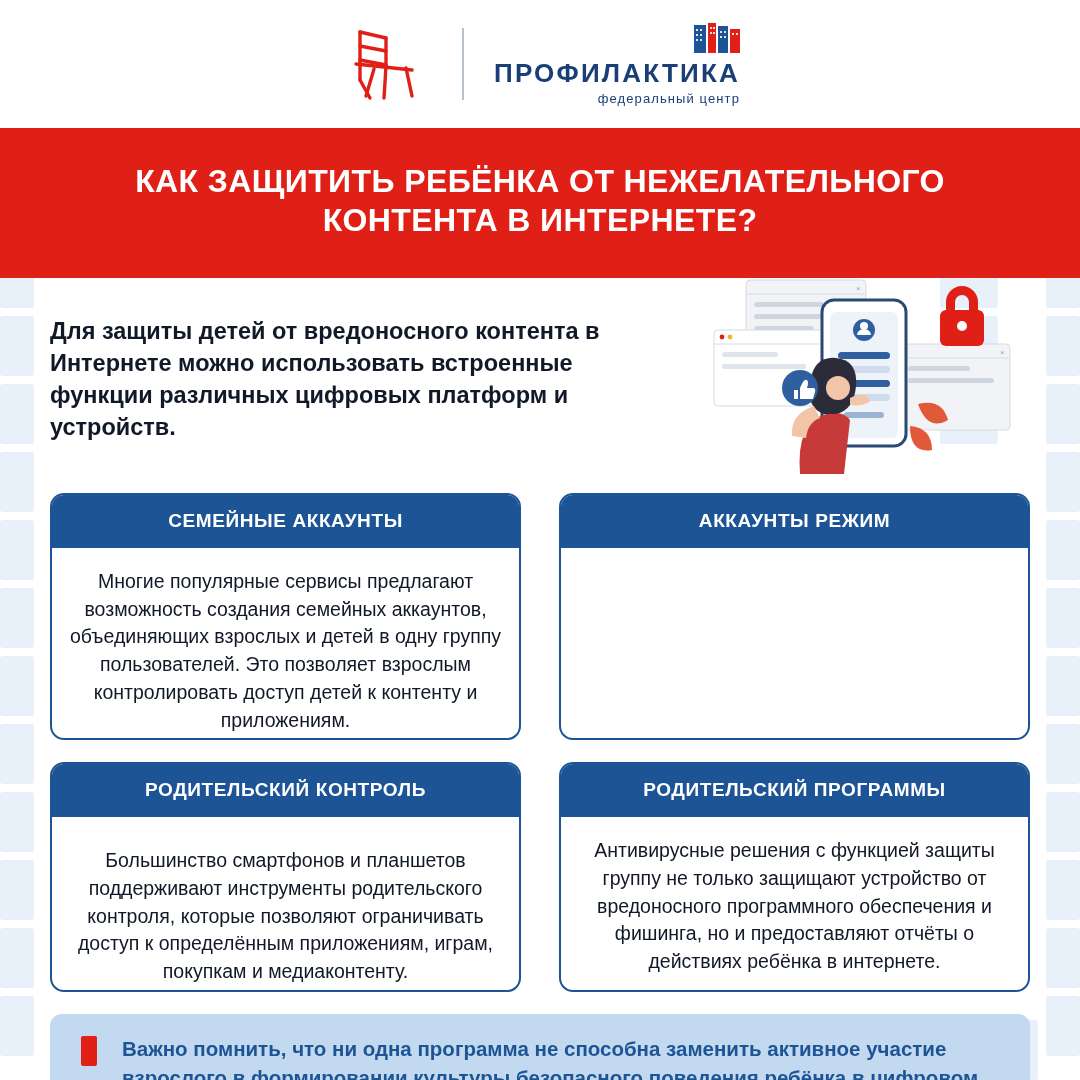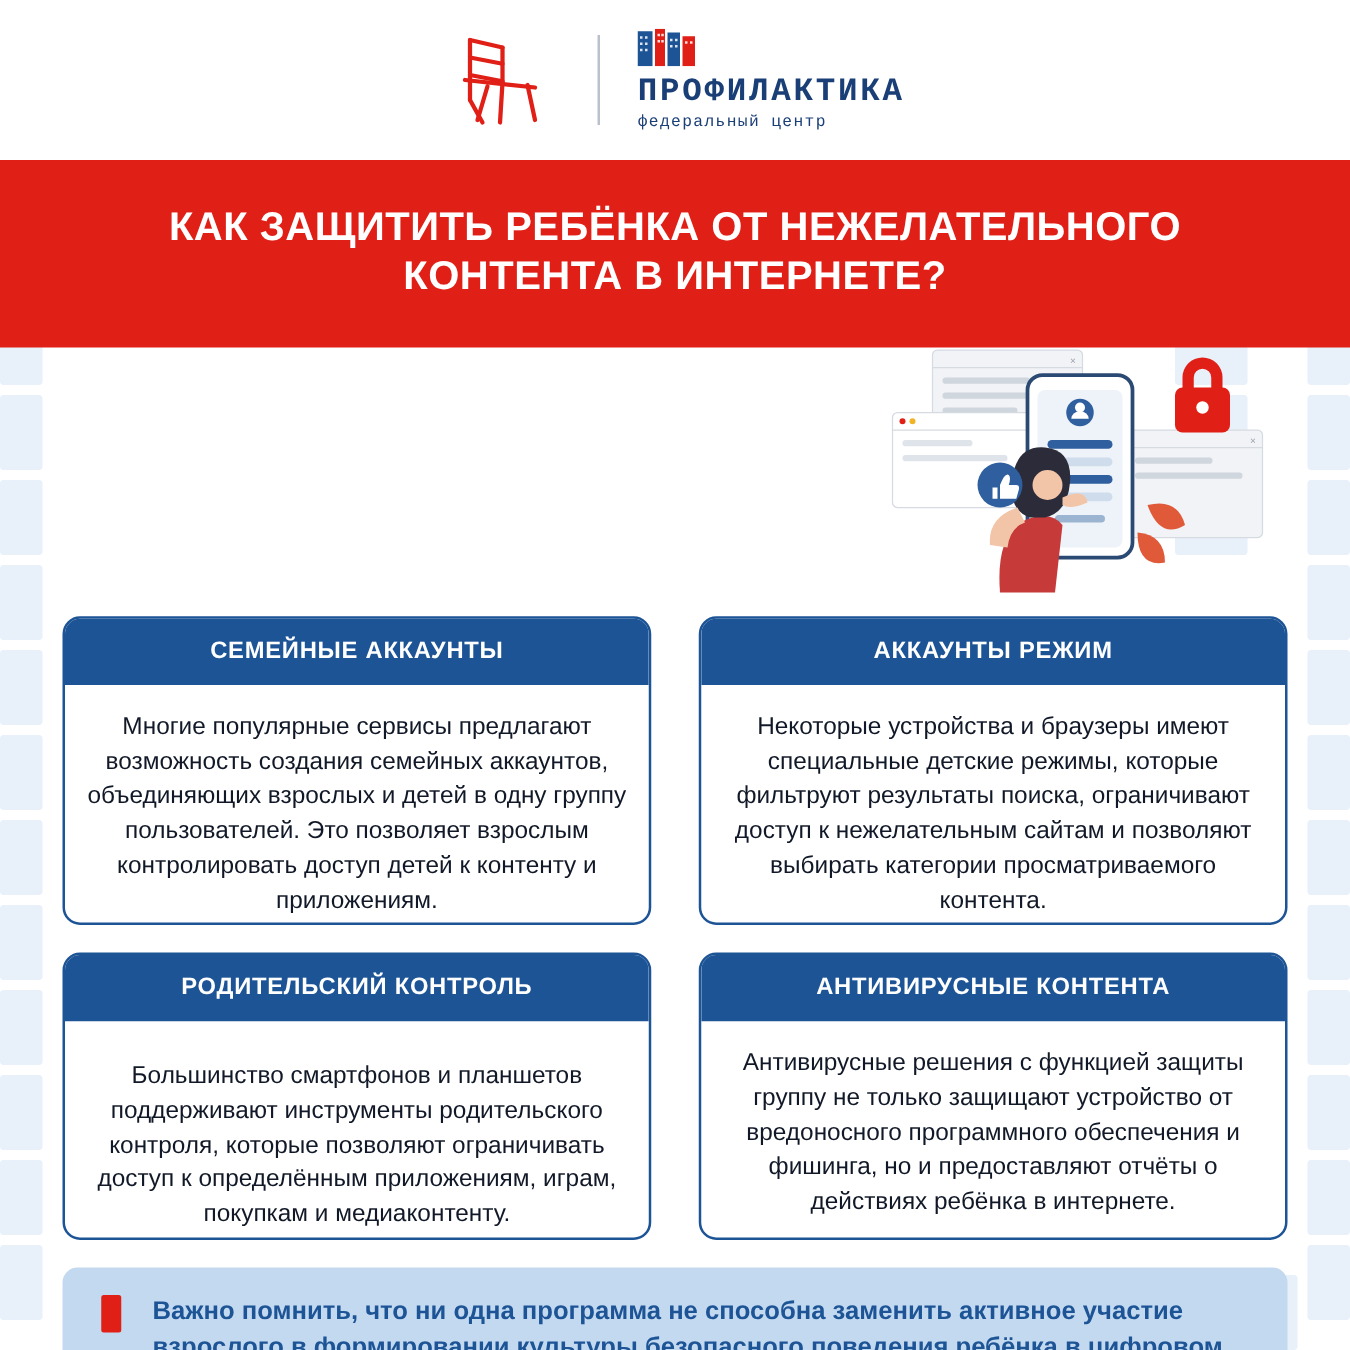--- a/index.html
+++ b/index.html
@@ -44,23 +44,22 @@
     height: 80px;
   }
   .logo-divider {
     width: 2px;
     height: 72px;
     background: #b9c2cc;
   }
   .logo-right {
     display: flex;
     flex-direction: column;
-    align-items: flex-start;
+    align-items: flex-end;
     gap: 2px;
-    font-family: Liberation Mono, monospace;
   }
   .logo-mark {
     width: 46px;
     height: 30px;
     display: block;
     margin-bottom: 3px;
   }
   .logo-title {
     font-size: 26px;
     font-weight: bold;
@@ -281,20 +280,21 @@
   </div>
 </div>
 
 <div class="title-band">
   <h1>КАК ЗАЩИТИТЬ РЕБЁНКА ОТ НЕЖЕЛАТЕЛЬНОГО КОНТЕНТА В ИНТЕРНЕТЕ?</h1>
 </div>
 
 <div class="content">
 
   <div class="intro-row">
+    <div class="intro-text">Для защиты детей от вредоносного контента в Интернете можно использовать встроенные функции различных цифровых платформ и устройств.</div>
     <div class="hero">
       <svg viewBox="0 0 330 200" width="330" height="200" aria-hidden="true">
 
         <rect x="42" y="2" width="120" height="78" rx="4" fill="#f1f3f6" stroke="#d6dbe2"></rect>
         <line x1="42" y1="16" x2="162" y2="16" stroke="#d6dbe2"></line>
         <rect x="50" y="24" width="70" height="5" rx="2.5" fill="#cfd6de"></rect>
         <rect x="50" y="36" width="95" height="5" rx="2.5" fill="#cfd6de"></rect>
         <rect x="50" y="48" width="60" height="5" rx="2.5" fill="#cfd6de"></rect>
         <text x="152" y="13" font-size="8" fill="#9aa3ae">×</text>
 
@@ -341,28 +341,27 @@
     </div>
   </div>
 
   <div class="cards">
     <div class="card">
       <div class="card-head">СЕМЕЙНЫЕ АККАУНТЫ</div>
       <div class="card-body">Многие популярные сервисы предлагают возможность создания семейных аккаунтов, объединяющих взрослых и детей в одну группу пользователей. Это позволяет взрослым контролировать доступ детей к контенту и приложениям.</div>
     </div>
     <div class="card">
       <div class="card-head">АККАУНТЫ РЕЖИМ</div>
-      <div class="card-body">Некоторые устройства и браузеры имеют специальные детские режимы, которые фильтруют результаты поиска, ограничивают доступ к нежелательным сайтам и позволяют выбирать категории просматриваемого контента.</div>
     </div>
     <div class="card tall">
       <div class="card-head">РОДИТЕЛЬСКИЙ КОНТРОЛЬ</div>
       <div class="card-body">Большинство смартфонов и планшетов поддерживают инструменты родительского контроля, которые позволяют ограничивать доступ к определённым приложениям, играм, покупкам и медиаконтенту.</div>
     </div>
     <div class="card">
-      <div class="card-head">АНТИВИРУСНЫЕ КОНТЕНТА</div>
+      <div class="card-head">РОДИТЕЛЬСКИЙ ПРОГРАММЫ</div>
       <div class="card-body">Антивирусные решения с функцией защиты группу не только защищают устройство от вредоносного программного обеспечения и фишинга, но и предоставляют отчёты о действиях ребёнка в интернете.</div>
     </div>
   </div>
 
   <div class="note">
     <div class="note-icon">
       <div class="bar"></div>
 
     </div>
     <div class="note-text">Важно помнить, что ни одна программа не способна заменить активное участие взрослого в формировании культуры безопасного поведения ребёнка в цифровом пространстве.</div>

